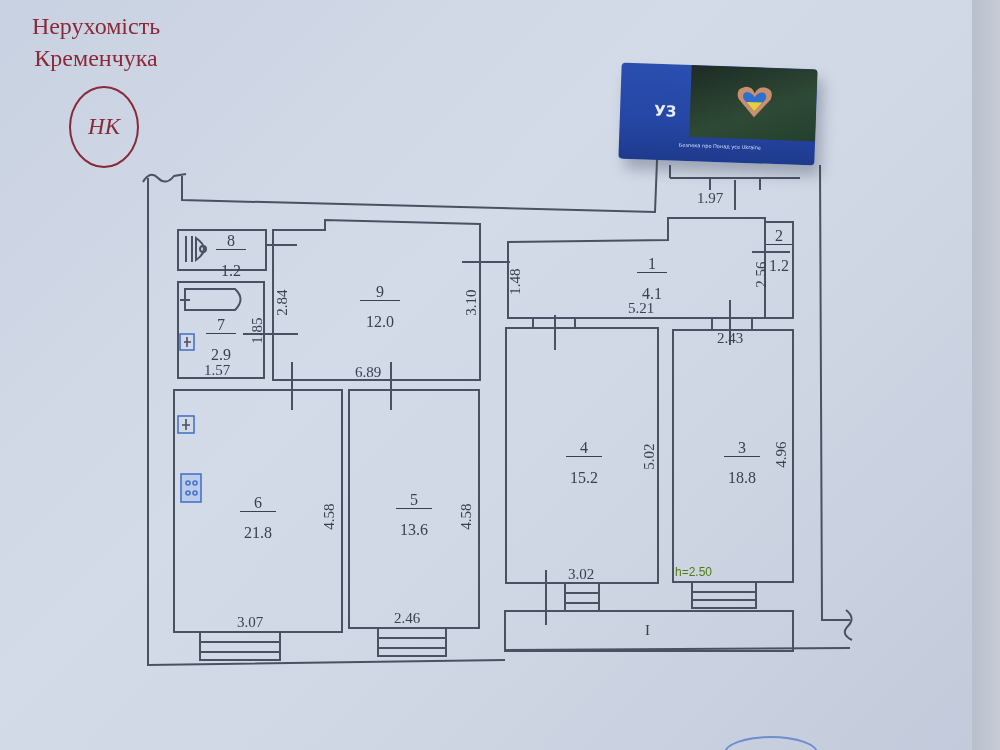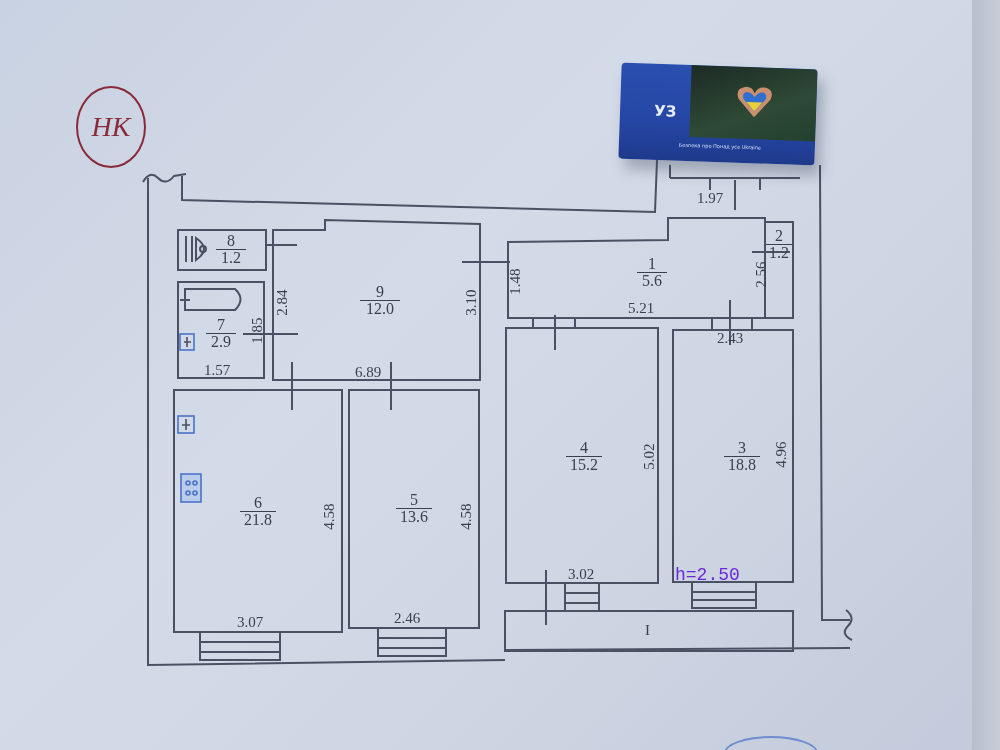--- a/index.html
+++ b/index.html
@@ -11,24 +11,24 @@
   .paper-edge {
     position: absolute; left: 972px; top: 0; width: 28px; height: 750px;
     background: linear-gradient(90deg, #b8bfcd, #c7ccd6);
   }
   .brand {
     position: absolute; left: 6px; top: 10px; width: 180px; text-align: center;
     color: #8a2a38; font-family: "Liberation Serif", serif; font-size: 24px; line-height: 32px;
   }
   .brand .line { display: block; }
   .logo {
-    position: absolute; left: 76px; top: 86px; width: 66px; height: 78px;
+    position: absolute; left: 69px; top: 86px; width: 66px; height: 78px;
     border: 2px solid #8a2a38; border-radius: 50%;
     display: flex; align-items: center; justify-content: center;
-    color: #8a2a38; font-style: italic; font-size: 28px; font-family: "Liberation Serif", serif;
+    color: #8a2a38; font-style: italic; font-size: 23px; font-family: "Liberation Serif", serif;
   }
   .eraser {
     position: absolute; left: 620px; top: 66px; width: 196px; height: 96px;
     transform: rotate(2deg);
     background: linear-gradient(180deg, #2a4fb0 0%, #2546a4 60%, #1e3a8c 100%);
     border-radius: 4px; box-shadow: 6px 10px 14px rgba(60,70,90,0.35);
     overflow: hidden;
   }
   .eraser .art {
     position: absolute; left: 70px; top: 0; width: 126px; height: 72px;
@@ -45,38 +45,40 @@
   .eraser .tagline {
     position: absolute; left: 60px; top: 78px; width: 130px; height: 10px;
     color: #cfe0ff; font-family: "DejaVu Sans", sans-serif; font-size: 5px; line-height: 5px;
   }
   .plan { position: absolute; left: 0; top: 0; }
   .room-label {
     position: absolute; text-align: center; color: #39404f;
     font-family: "Liberation Serif", serif; font-size: 16px; line-height: 16px;
   }
   .room-label .num { display: block; }
-  .room-label .area { display: block; border-top: 1.5px solid #39404f; padding-top: 0; }
+  .room-label .area { display: block; border-top: 1.5px solid #39404f; padding-top: 13px; }
   .dim {
     position: absolute; color: #39404f; font-family: "Liberation Serif", serif; font-size: 15px;
     white-space: nowrap;
   }
   .dim.v { transform: rotate(-90deg); transform-origin: center center; }
-  .hnote { position: absolute; color: #6d28d9; font-family: Liberation Mono, monospace; font-size: 18px; }
+  .hnote { position: absolute; color: #4d7c0f; font-family: Liberation Sans, sans-serif; font-size: 12px; }
   .stamp {
     position: absolute; left: 724px; top: 736px; width: 90px; height: 30px;
     border: 2px solid #4a72c8; border-radius: 50%; opacity: 0.7;
   }
 </style>
 </head>
 <body>
 
 <div class="paper-edge"></div>
 
 <div class="brand">
+  <span class="line">Нерухомість</span>
+  <span class="line">Кременчука</span>
 </div>
 <div class="logo">НК</div>
 
 <svg class="plan" width="1000" height="750" viewBox="0 0 1000 750">
   <g fill="none" stroke="#4a5162" stroke-width="2">
 
     <path d="M148 178 L148 665 L505 660"></path>
     <path d="M143 182 Q150 170 158 178 Q166 186 174 176 L186 174"></path>
     <path d="M182 176 L182 200 L655 212 L657 160"></path>
     <path d="M820 165 L822 620 L850 620"></path>
@@ -146,21 +148,21 @@
 <div class="room-label" style="left:206px;top:317px;width:30px;">
   <span class="num">7</span>
   <span class="area">2.9</span>
 </div>
 <div class="room-label" style="left:360px;top:284px;width:40px;">
   <span class="num">9</span>
   <span class="area">12.0</span>
 </div>
 <div class="room-label" style="left:637px;top:256px;width:30px;">
   <span class="num">1</span>
-  <span class="area">5.6</span>
+  <span class="area">4.1</span>
 </div>
 <div class="room-label" style="left:766px;top:228px;width:26px;">
   <span class="num">2</span>
   <span class="area">1.2</span>
 </div>
 <div class="room-label" style="left:240px;top:495px;width:36px;">
   <span class="num">6</span>
   <span class="area">21.8</span>
 </div>
 <div class="room-label" style="left:396px;top:492px;width:36px;">

